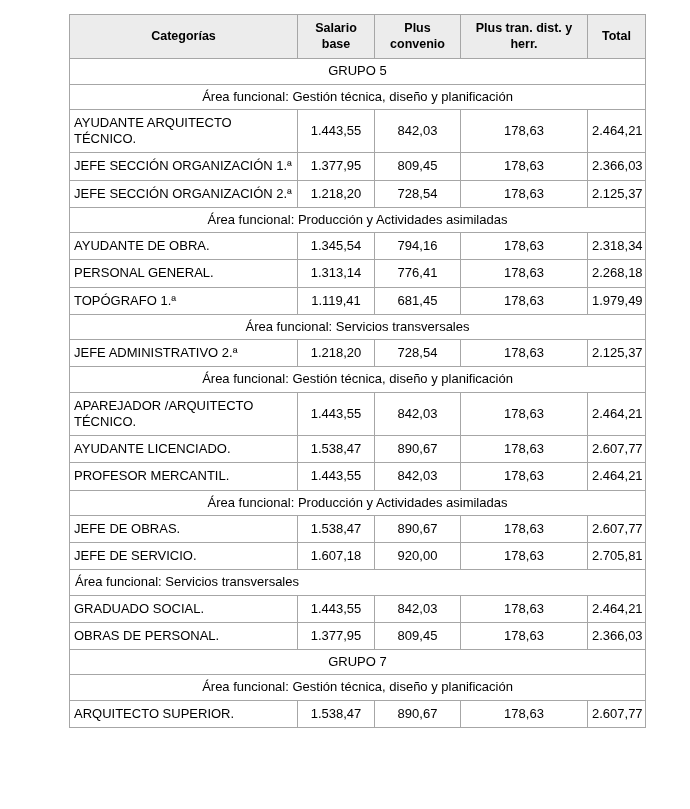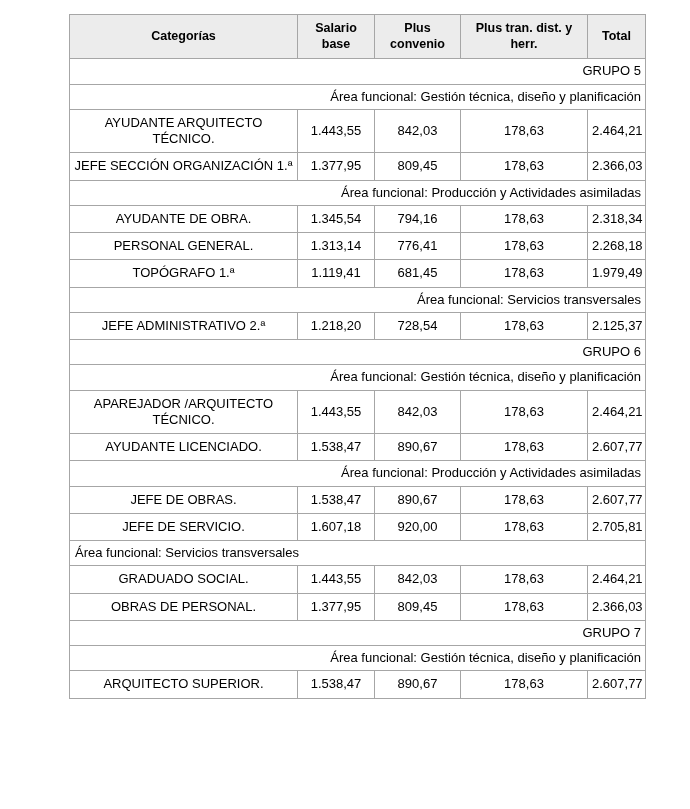--- a/index.html
+++ b/index.html
@@ -38,29 +38,29 @@
     overflow: hidden;
   }
   table.salary th {
     background: #ececec;
     font-weight: bold;
     text-align: center;
     font-size: 12.5px;
     padding: 6px 4px;
   }
   td.cell-cat {
-    text-align: center;
+    text-align: left;
     padding-left: 5px;
   }
   td.cell-num {
     text-align: center;
   }
   tr.row-group td,
   tr.row-area td {
-    text-align: right;
+    text-align: center;
     padding: 4px 4px;
   }
   tr.row-area td.align-left {
     text-align: left;
     padding-left: 5px;
   }
 </style>
 </head>
 <body>
 
@@ -96,20 +96,27 @@
           <td class="cell-num">178,63</td>
           <td class="cell-num">2.464,21</td>
         </tr>
         <tr class="row-data">
           <td class="cell-cat">JEFE SECCIÓN ORGANIZACIÓN 1.ª</td>
           <td class="cell-num">1.377,95</td>
           <td class="cell-num">809,45</td>
           <td class="cell-num">178,63</td>
           <td class="cell-num">2.366,03</td>
         </tr>
+        <tr class="row-data">
+          <td class="cell-cat">JEFE SECCIÓN ORGANIZACIÓN 2.ª</td>
+          <td class="cell-num">1.218,20</td>
+          <td class="cell-num">728,54</td>
+          <td class="cell-num">178,63</td>
+          <td class="cell-num">2.125,37</td>
+        </tr>
         <tr class="row-area">
           <td colspan="5">Área funcional: Producción y Actividades asimiladas</td>
         </tr>
         <tr class="row-data">
           <td class="cell-cat">AYUDANTE DE OBRA.</td>
           <td class="cell-num">1.345,54</td>
           <td class="cell-num">794,16</td>
           <td class="cell-num">178,63</td>
           <td class="cell-num">2.318,34</td>
         </tr>
@@ -130,39 +137,43 @@
         <tr class="row-area">
           <td colspan="5">Área funcional: Servicios transversales</td>
         </tr>
         <tr class="row-data">
           <td class="cell-cat">JEFE ADMINISTRATIVO 2.ª</td>
           <td class="cell-num">1.218,20</td>
           <td class="cell-num">728,54</td>
           <td class="cell-num">178,63</td>
           <td class="cell-num">2.125,37</td>
         </tr>
-        <tr class="row-group">
-          <td colspan="5">GRUPO 6</td>
-        </tr>
         <tr class="row-area">
           <td colspan="5">Área funcional: Gestión técnica, diseño y planificación</td>
         </tr>
         <tr class="row-data">
           <td class="cell-cat">APAREJADOR /ARQUITECTO TÉCNICO.</td>
           <td class="cell-num">1.443,55</td>
           <td class="cell-num">842,03</td>
           <td class="cell-num">178,63</td>
           <td class="cell-num">2.464,21</td>
         </tr>
         <tr class="row-data">
           <td class="cell-cat">AYUDANTE LICENCIADO.</td>
           <td class="cell-num">1.538,47</td>
           <td class="cell-num">890,67</td>
           <td class="cell-num">178,63</td>
           <td class="cell-num">2.607,77</td>
+        </tr>
+        <tr class="row-data">
+          <td class="cell-cat">PROFESOR MERCANTIL.</td>
+          <td class="cell-num">1.443,55</td>
+          <td class="cell-num">842,03</td>
+          <td class="cell-num">178,63</td>
+          <td class="cell-num">2.464,21</td>
         </tr>
         <tr class="row-area">
           <td colspan="5">Área funcional: Producción y Actividades asimiladas</td>
         </tr>
         <tr class="row-data">
           <td class="cell-cat">JEFE DE OBRAS.</td>
           <td class="cell-num">1.538,47</td>
           <td class="cell-num">890,67</td>
           <td class="cell-num">178,63</td>
           <td class="cell-num">2.607,77</td>

